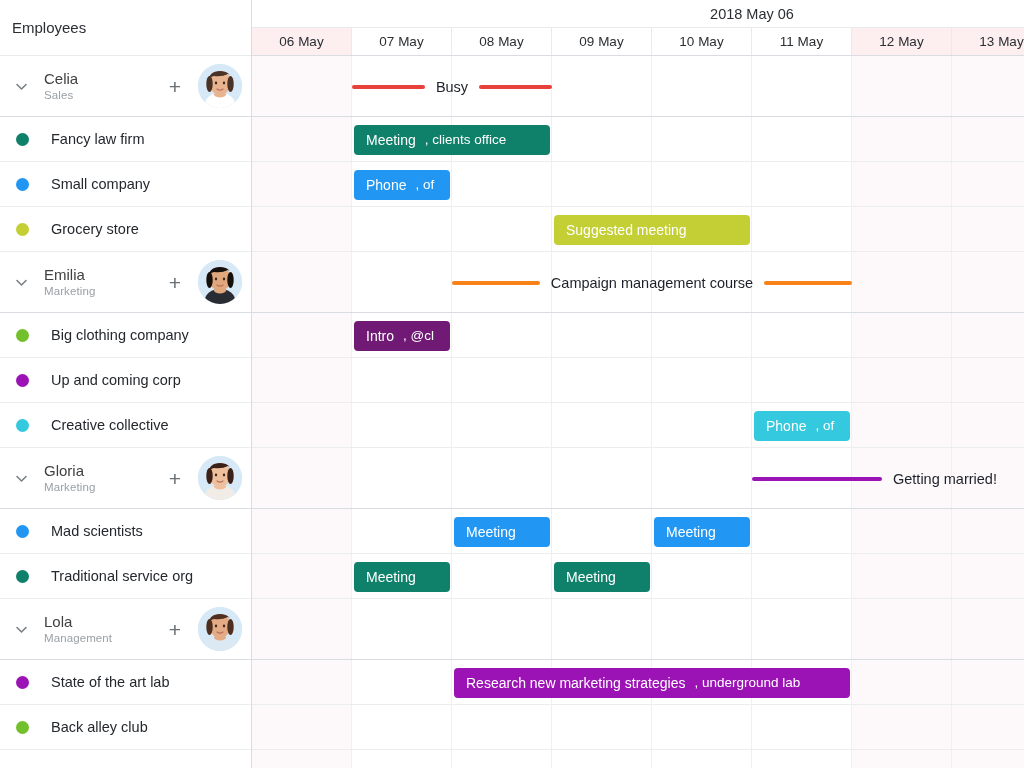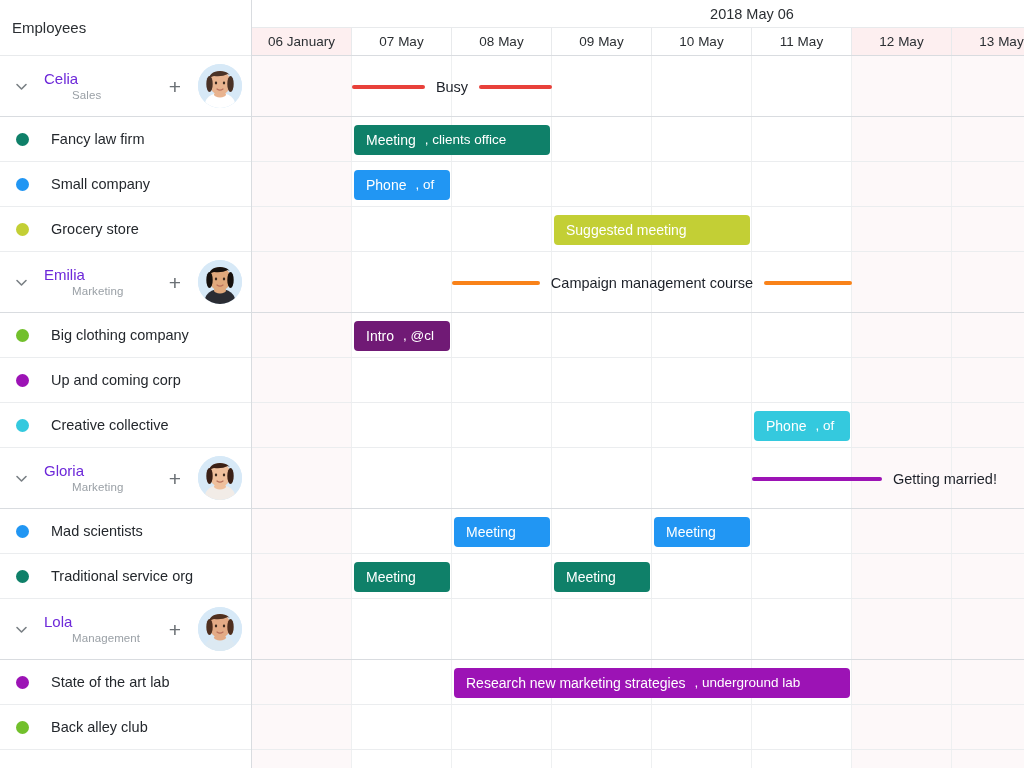--- a/index.html
+++ b/index.html
@@ -37,22 +37,22 @@
     padding-left: 8px;
   }
   .chev {
     width: 26px; height: 26px;
     display: flex; align-items: center; justify-content: center;
     flex: 0 0 26px;
     cursor: pointer;
   }
   .chev svg { display: block; }
   .grp-text { flex: 1 1 auto; padding-left: 10px; line-height: 1.15; }
-  .grp-name { font-size: 15px; color: #6d28d9; }
-  .grp-role { font-size: 11.5px; color: #9aa0a6; margin-top: 2px; letter-spacing: .1px; margin-left: 28px; }
+  .grp-name { font-size: 15px; color: #404040; }
+  .grp-role { font-size: 11.5px; color: #9aa0a6; margin-top: 2px; letter-spacing: .1px; }
   .plus {
     width: 26px; flex: 0 0 26px;
     font-size: 21px; color: #6b7075;
     text-align: center; line-height: 1; cursor: pointer;
     font-weight: 300;
   }
   .avatar {
     width: 44px; height: 44px; border-radius: 50%;
     flex: 0 0 44px; margin-left: 10px; margin-right: 9px;
     overflow: hidden; position: relative;
@@ -144,21 +144,21 @@
 <body>
 
 <div id="app">
 
   <div id="timeline">
     <div id="tl-title">
       <span class="tl-title-inner">2018 May 06</span>
     </div>
     <div id="tl-days">
         <div class="day-cell weekend">
-          <span>06 January</span>
+          <span>06 May</span>
         </div>
         <div class="day-cell">
           <span>07 May</span>
         </div>
         <div class="day-cell">
           <span>08 May</span>
         </div>
         <div class="day-cell">
           <span>09 May</span>
         </div>

